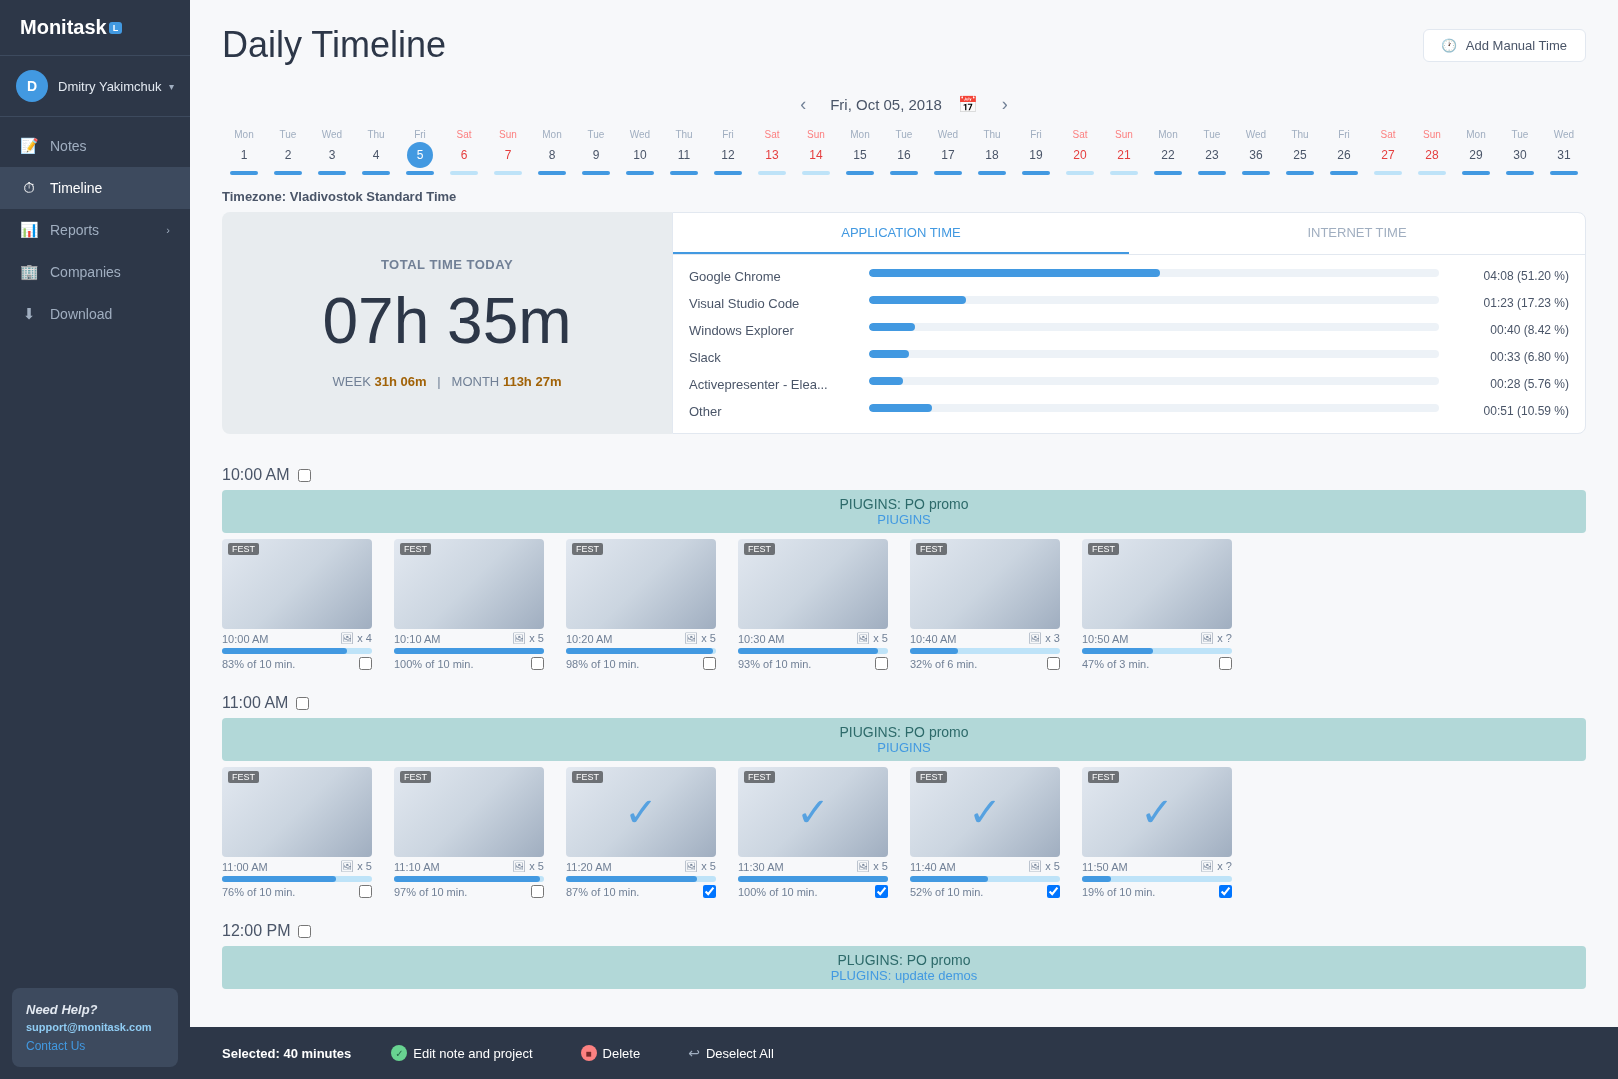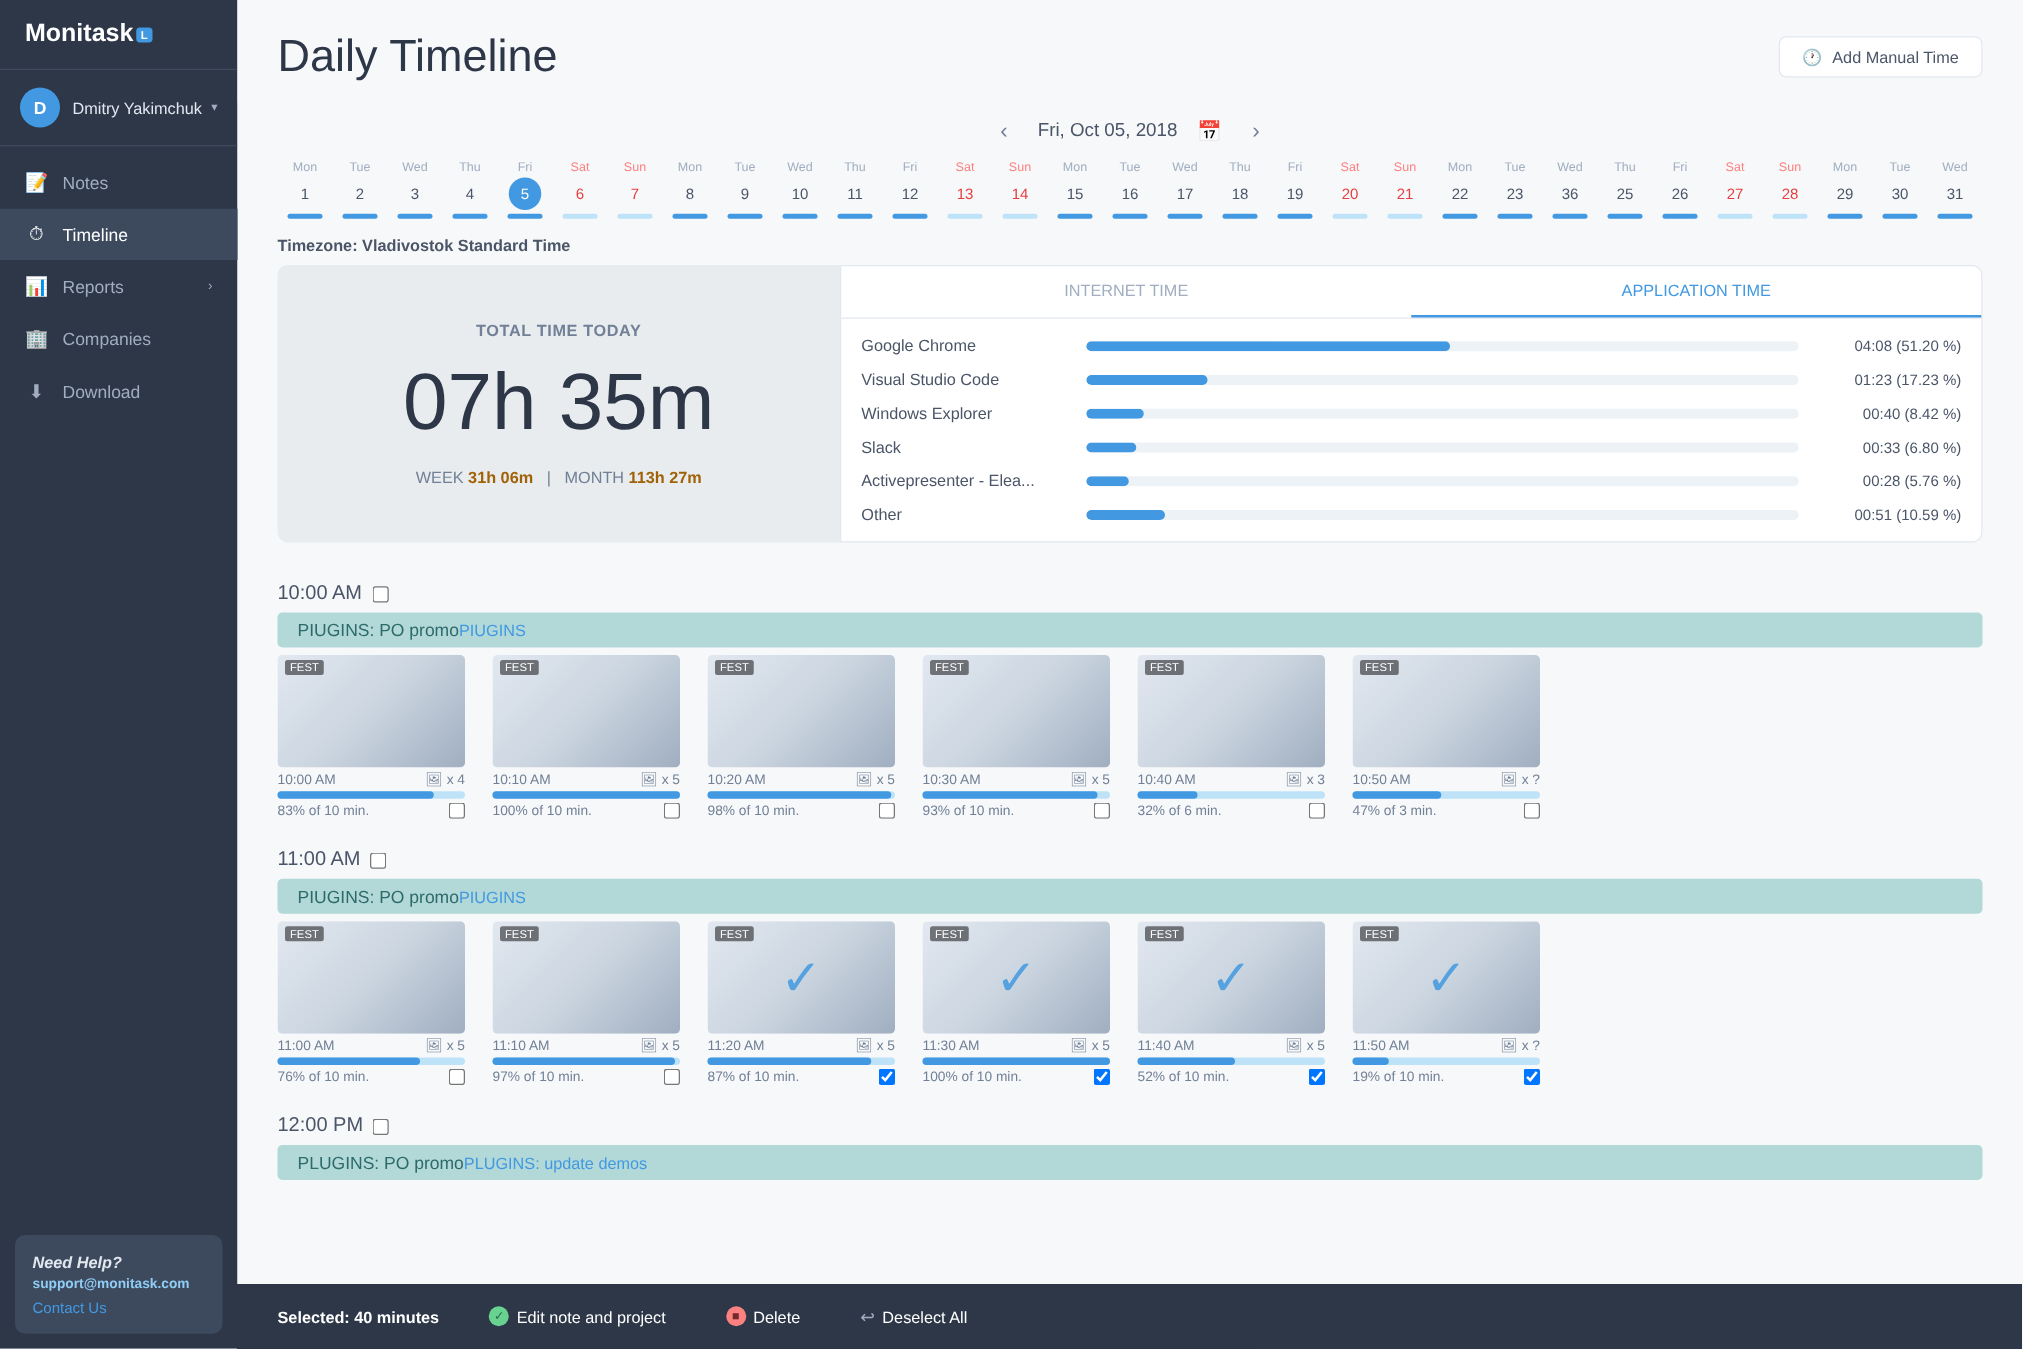--- a/index.html
+++ b/index.html
@@ -215,21 +215,21 @@
       padding: 12px;
       font-size: 13px;
       cursor: pointer;
       color: #a0aec0;
       border-bottom: 2px solid transparent;
     }
     .app-tab.active { color: #4299e1; border-bottom-color: #4299e1; }
     .app-rows { padding: 8px 16px; }
     .app-row {
       display: flex;
-      align-items: center;
+      align-items: flex-start;
       padding: 6px 0;
       gap: 10px;
       font-size: 13px;
     }
     .app-name { flex: 0 0 170px; color: #4a5568; white-space: nowrap; overflow: hidden; text-overflow: ellipsis; }
     .app-bar-bg { flex: 1; height: 8px; background: #edf2f7; border-radius: 4px; overflow: hidden; }
     .app-bar-fill { height: 100%; background: #4299e1; border-radius: 4px; }
     .app-time-pct { flex: 0 0 120px; color: #4a5568; text-align: right; font-size: 12px; }
 
     
@@ -239,21 +239,22 @@
     
     .project-label {
       margin: 0 32px 6px;
       background: #b2d8d8;
       color: #2d6a6a;
       padding: 6px 16px;
       font-size: 14px;
       border-radius: 4px;
       display: flex;
       align-items: center;
-      justify-content: flex-start;
+      justify-content: center;
+      flex-direction: column;
     }
     .project-label-right { color: #4299e1; font-size: 13px; cursor: pointer; }
 
     
     .screenshot-grid {
       display: flex;
       gap: 0;
       padding: 0 32px;
       overflow-x: hidden;
       margin-bottom: 8px;
@@ -576,22 +577,22 @@
       <div class="total-time-label">TOTAL TIME TODAY</div>
       <div class="total-time-value">07h 35m</div>
       <div class="total-time-sub">
         <span>WEEK</span>&nbsp;<strong>31h 06m</strong>
         &nbsp;&nbsp;|&nbsp;&nbsp;
         <span>MONTH</span>&nbsp;<strong>113h 27m</strong>
       </div>
     </div>
     <div class="app-time-panel">
       <div class="app-time-tabs" id="app-time-tabs">
+          <div class="app-tab active">APPLICATION TIME</div>
           <div class="app-tab">INTERNET TIME</div>
-          <div class="app-tab active">APPLICATION TIME</div>
         </div>
       <div class="app-rows" id="app-rows">
           <div class="app-row">
     <span class="app-name">Google Chrome</span>
     <div class="app-bar-bg">
       <div class="app-bar-fill" style="width:51%"></div>
     </div>
     <span class="app-time-pct">04:08 (51.20 %)</span>
   </div>
           <div class="app-row">

